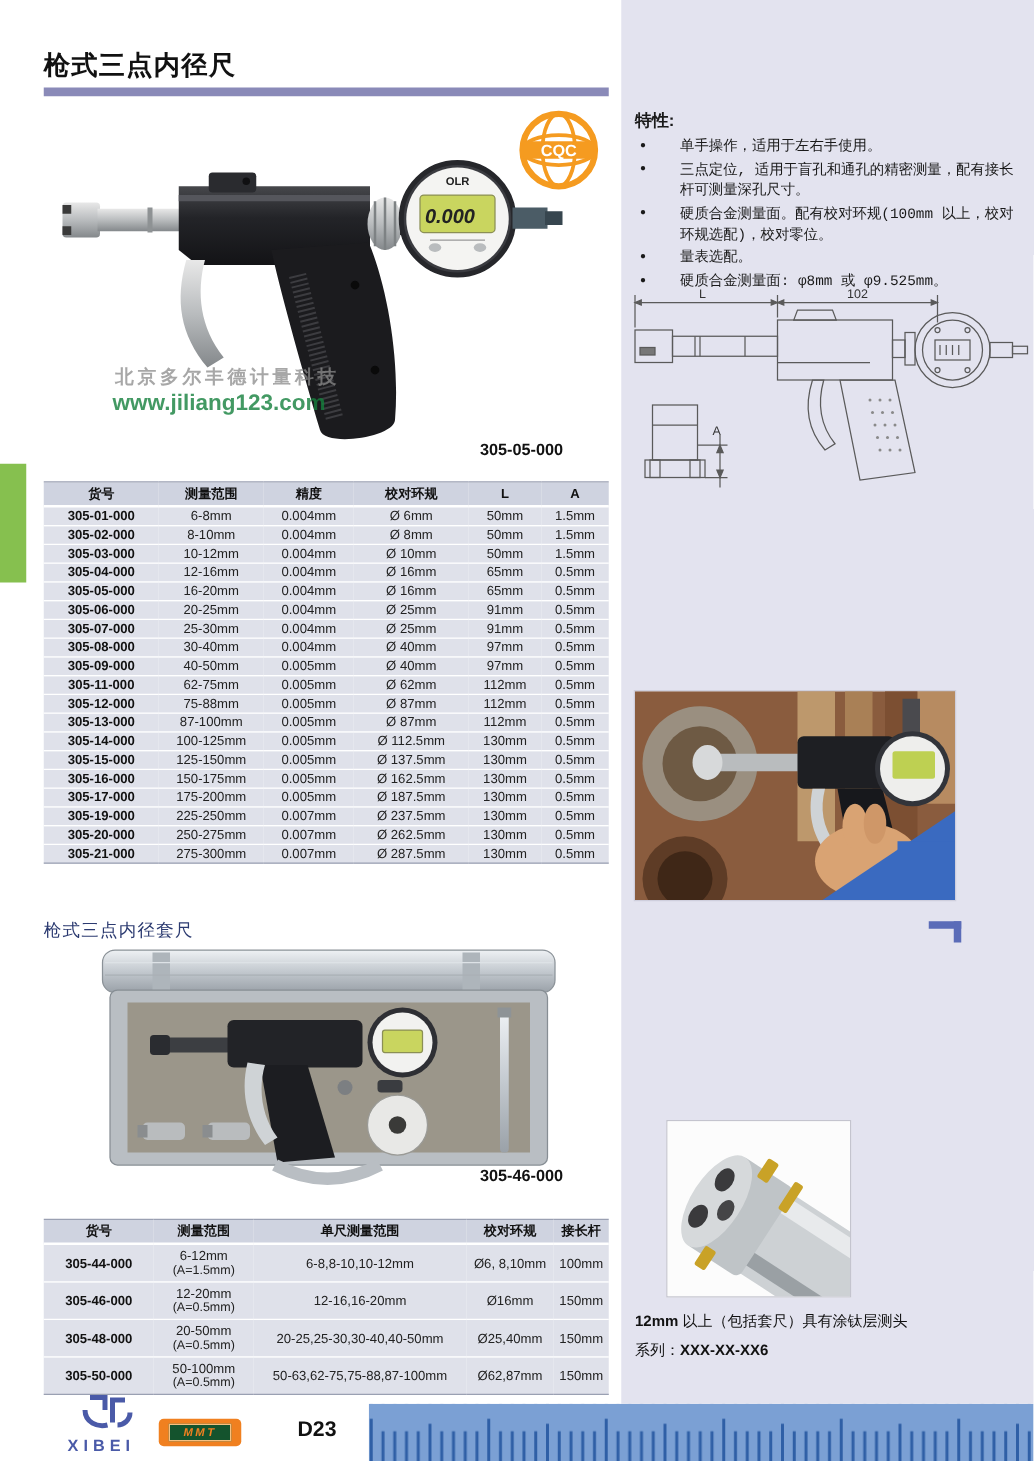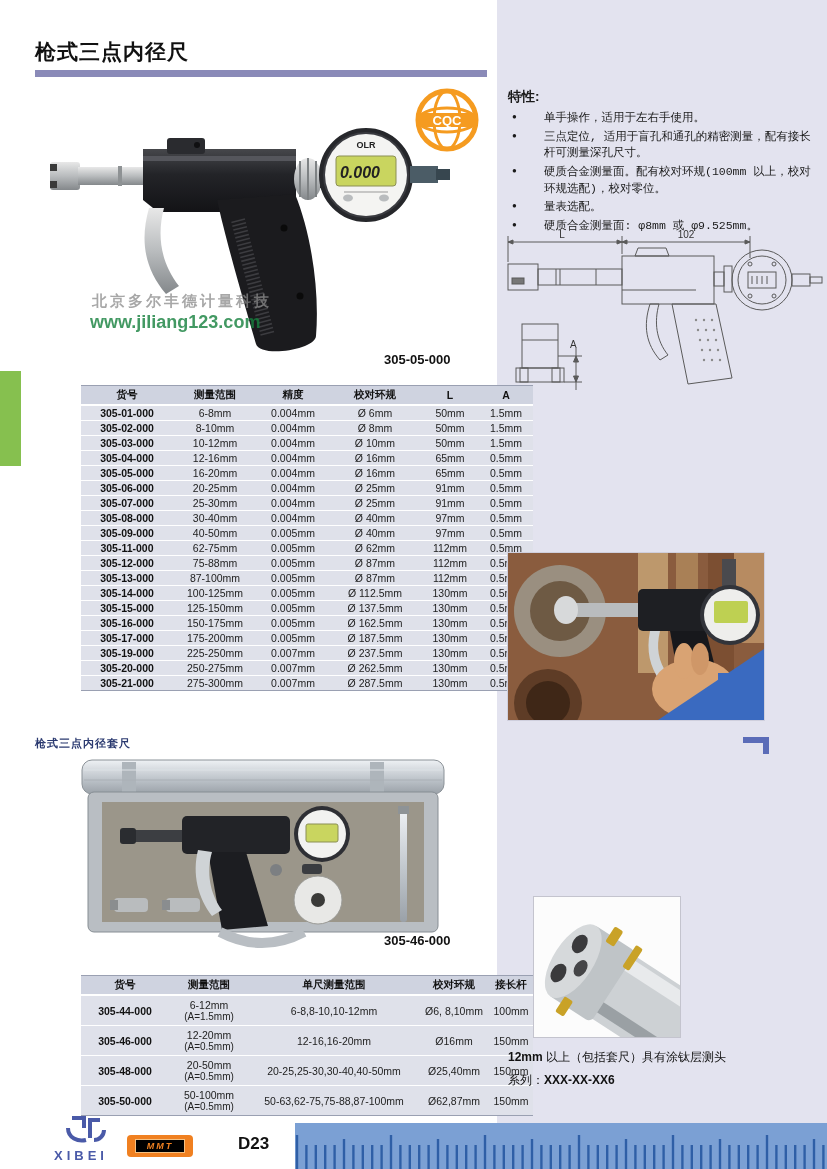--- a/index.html
+++ b/index.html
@@ -32,31 +32,31 @@
   .watermark1{left:92px;top:292px;font-size:15px;letter-spacing:3px;color:#8a8a8a;opacity:.75;font-weight:bold;}
   .watermark2{left:90px;top:312px;font-size:18px;font-weight:bold;color:#15803d;opacity:.8;}
   .photo-label{font-size:13px;font-weight:bold;color:#111;}
   .main-photo-label{left:384px;top:352px;}
   .set-photo-label{left:384px;top:933px;}
 
   
   .green-tab{left:0;top:371px;width:21px;height:95px;background:#86c04f;}
 
   
-  .spec-table{border-collapse:collapse;width:452px;font-size:10.5px;table-layout:fixed;margin-left:46px;}
+  .spec-table{border-collapse:collapse;width:452px;font-size:10.5px;table-layout:fixed;}
   .spec-table th{background:#cfd3e0;font-weight:bold;padding:2px 0;border-top:1px solid #9aa0b2;border-bottom:2px solid #fff;color:#111;}
   .spec-table td{background:#dfe1ea;text-align:center;padding:1px 0;border-bottom:1.5px solid #fff;color:#222;}
   .spec-table tr:last-child td{border-bottom:1px solid #9aa0b2;}
   .spec-table .code{font-weight:bold;color:#111;}
   .table1{left:35px;top:385px;}
   .table2{left:35px;top:975px;}
   .table2 .spec-table td{height:29px;padding:0;}
   .table2 .sub{font-size:10px;}
 
-  .section2-title{left:35px;top:736px;font-size:11px;font-weight:bold;color:#2b3a70;letter-spacing:1px;}
+  .section2-title{left:35px;top:736px;font-size:14px;font-weight:normal;color:#2b3a70;letter-spacing:1px;}
 
   
   .case-photo{left:70px;top:758px;width:385px;height:200px;}
 
   
   .app-photo{left:507px;top:552px;width:256px;height:167px;border:1px solid #cfcfdd;}
   .corner-mark{left:743px;top:737px;width:26px;height:17px;}
   .corner-mark .h{position:absolute;left:0;top:0;width:26px;height:6px;background:#5b6cb8;}
   .corner-mark .v{position:absolute;right:0;top:0;width:6px;height:17px;background:#5b6cb8;}
 
@@ -64,21 +64,21 @@
   .probe-photo{left:533px;top:896px;width:146px;height:140px;background:#fdfdfd;border:1px solid #c4c4ce;}
 
   
   .note{left:508px;top:1046px;width:310px;font-size:12px;line-height:1.9;color:#111;}
   .note b{font-weight:bold;}
 
   
   .footer-logo{left:48px;top:1114px;width:60px;height:46px;text-align:right;}
   .footer-brand{font-size:13px;letter-spacing:4px;color:#4a5aa8;font-weight:bold;margin-top:0px;}
   .mmt-badge{left:127px;top:1135px;width:66px;height:22px;background:#f08020;border-radius:4px;display:flex;align-items:center;justify-content:center;}
-  .mmt-inner{background:#000000;border:1px solid #f6c080;width:48px;height:12px;display:flex;align-items:center;justify-content:center;font-size:9px;font-weight:bold;font-style:italic;color:#f08020;letter-spacing:2px;}
+  .mmt-inner{background:#14532d;border:1px solid #f6c080;width:48px;height:12px;display:flex;align-items:center;justify-content:center;font-size:9px;font-weight:bold;font-style:italic;color:#f08020;letter-spacing:2px;}
   .page-no{left:238px;top:1134px;font-size:17px;font-weight:bold;color:#111;}
   .ruler{left:295px;top:1123px;width:532px;height:46px;}
 </style>
 </head>
 <body>
 
 <div class="page">
 
   <div class="abs sidebar"></div>
 

